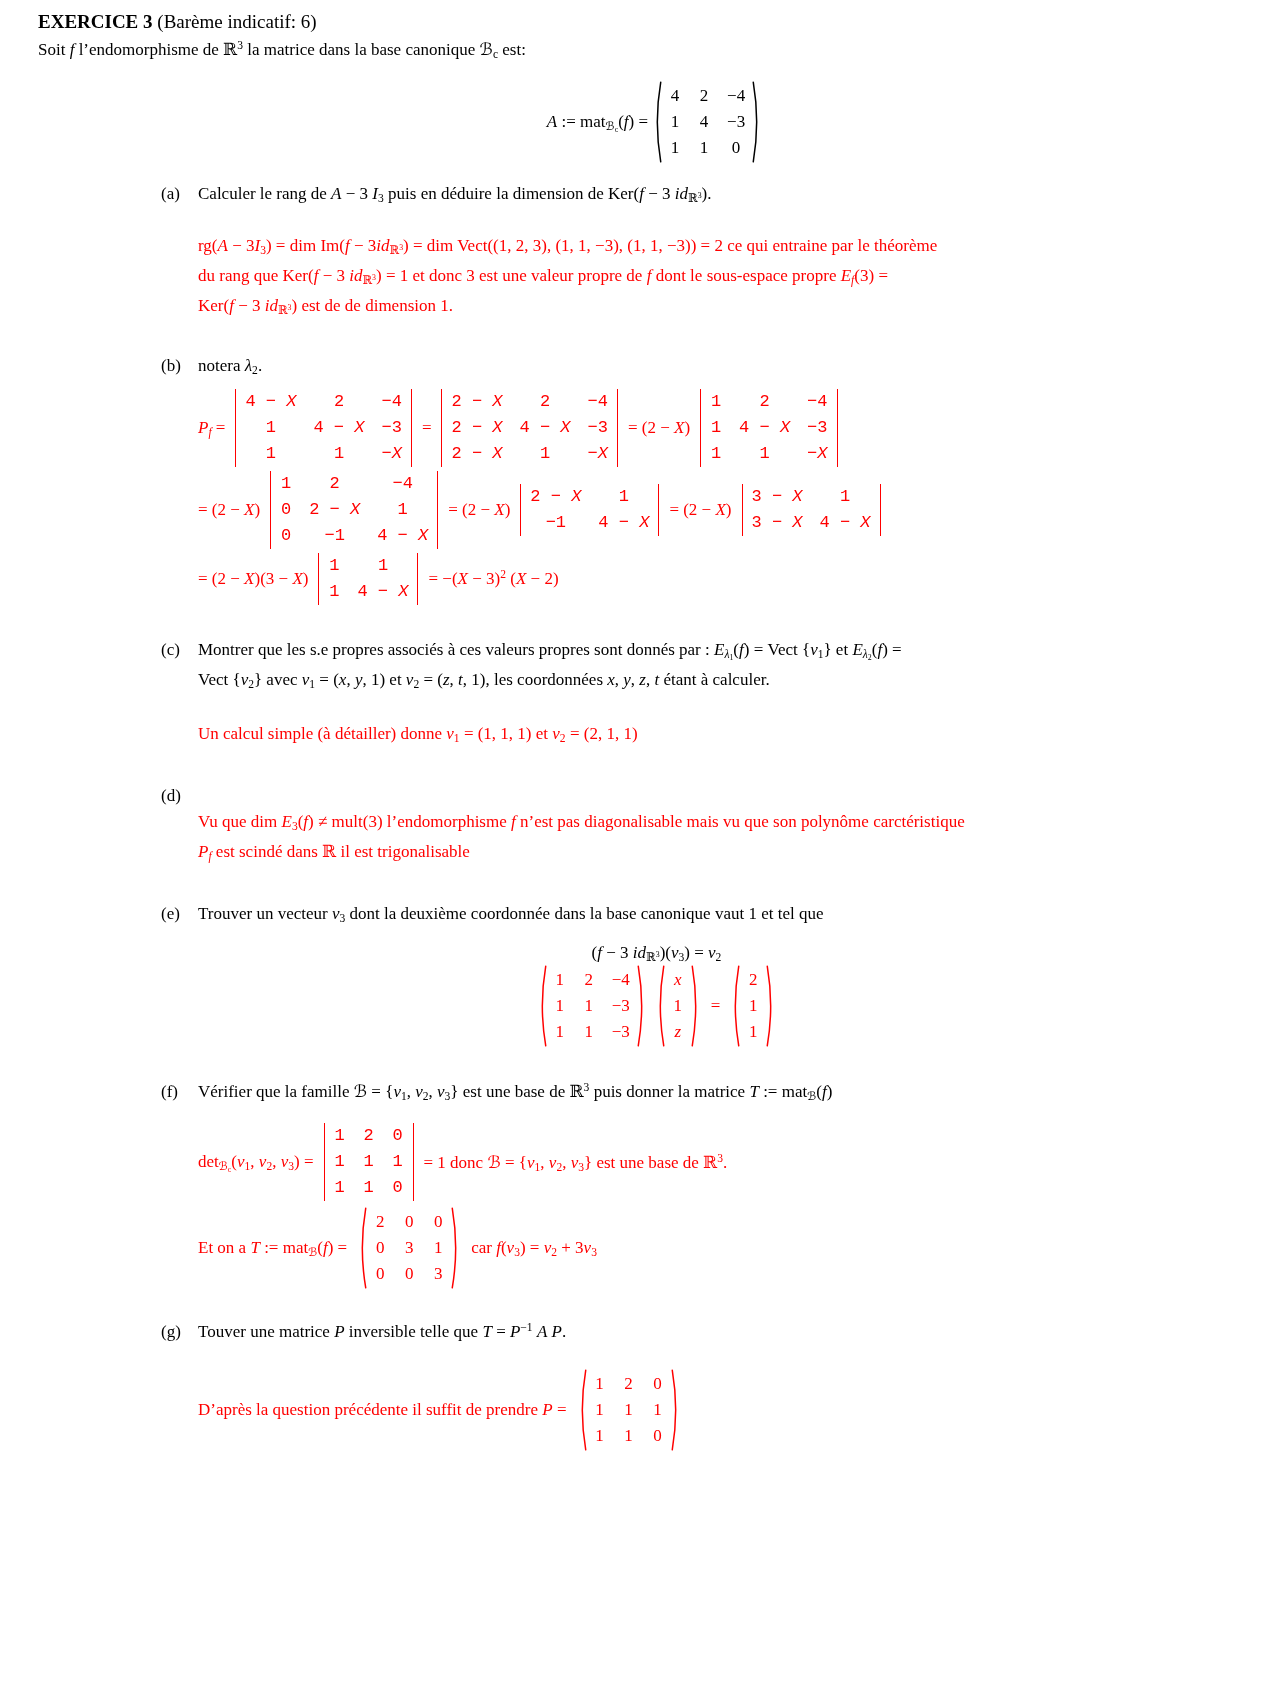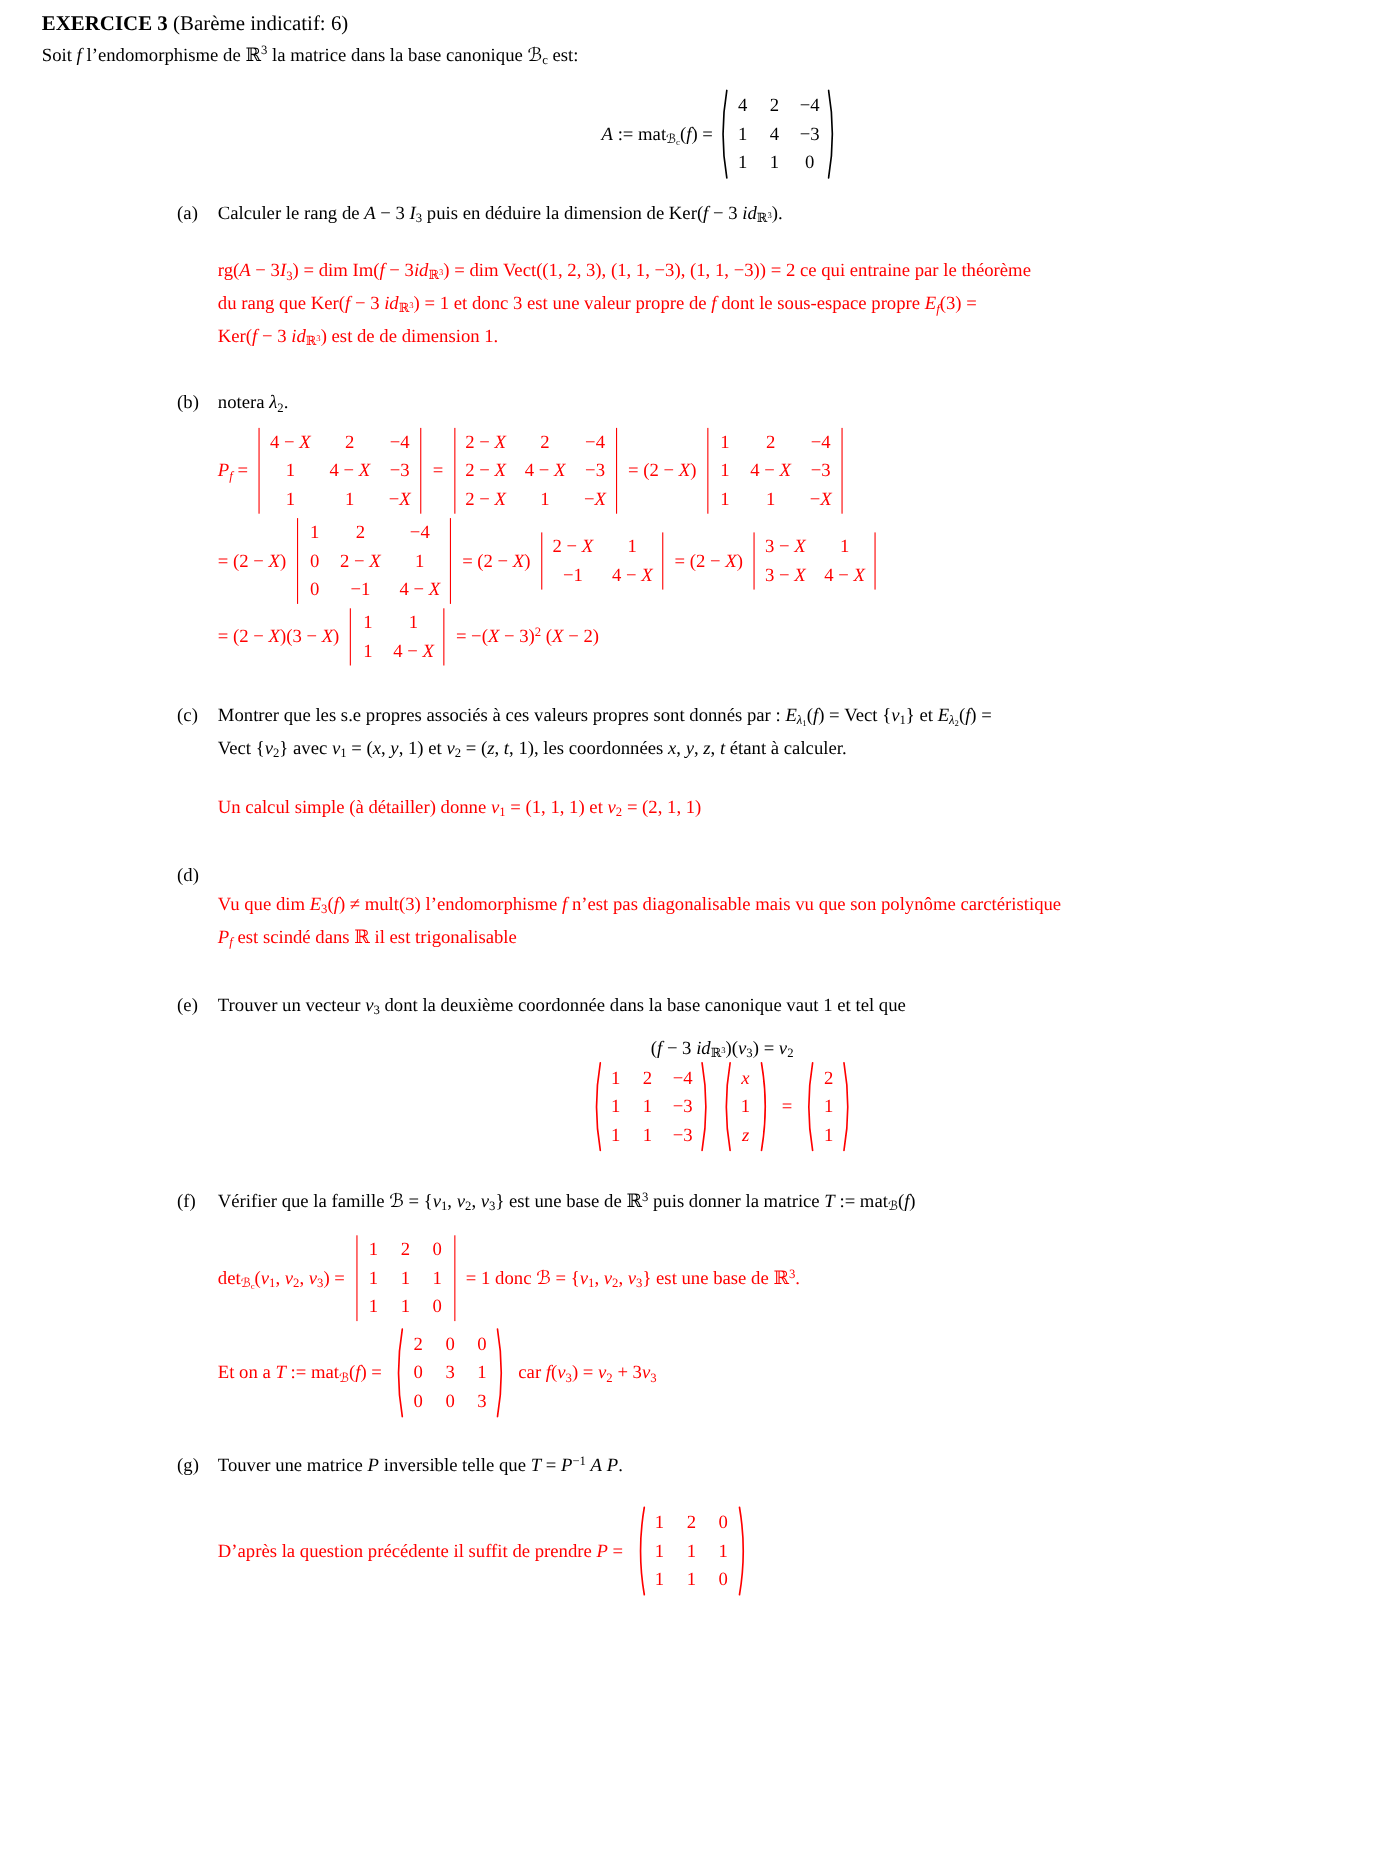--- a/index.html
+++ b/index.html
@@ -20,21 +20,21 @@
   .display-center{display:flex;justify-content:center;align-items:center;margin-top:16px;}
   .item{display:flex;margin-left:123px;}
   .item-label{flex:0 0 37px;line-height:30px;}
   .item-body{flex:1 1 auto;min-width:0;}
   .q-line{line-height:30px;}
   .answer{color:#ff0000;}
   .mathline{display:flex;align-items:center;gap:6px;}
   .mx{display:inline-flex;align-items:center;margin:0 4px;}
   .mx svg.paren{display:block;margin:0 1px;flex:none;}
   .mgrid{display:inline-grid;column-gap:17px;padding:0 6px;}
-  .mgrid.det{border-left:1.5px solid currentColor;border-right:1.5px solid currentColor;padding:0 9px;}
+  .mgrid.det{border-left:1.5px solid currentColor;border-right:1.5px solid currentColor;padding:0 9px;font-family:Liberation Mono, monospace;}
   .mcell{line-height:26px;text-align:center;min-width:12px;}
 </style>
 </head>
 <body>
 
 <div class="page">
 
   <div class="title">
     <b>EXERCICE 3</b><span> (Barème indicatif: 6)</span>
   </div>

